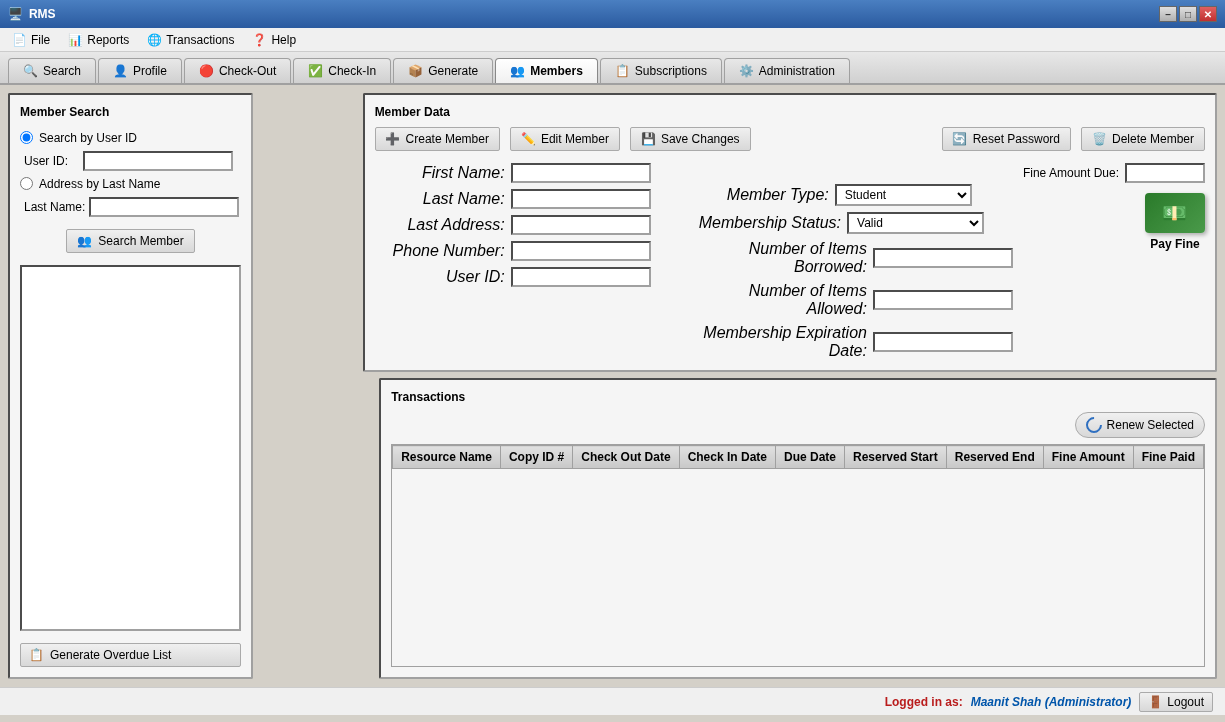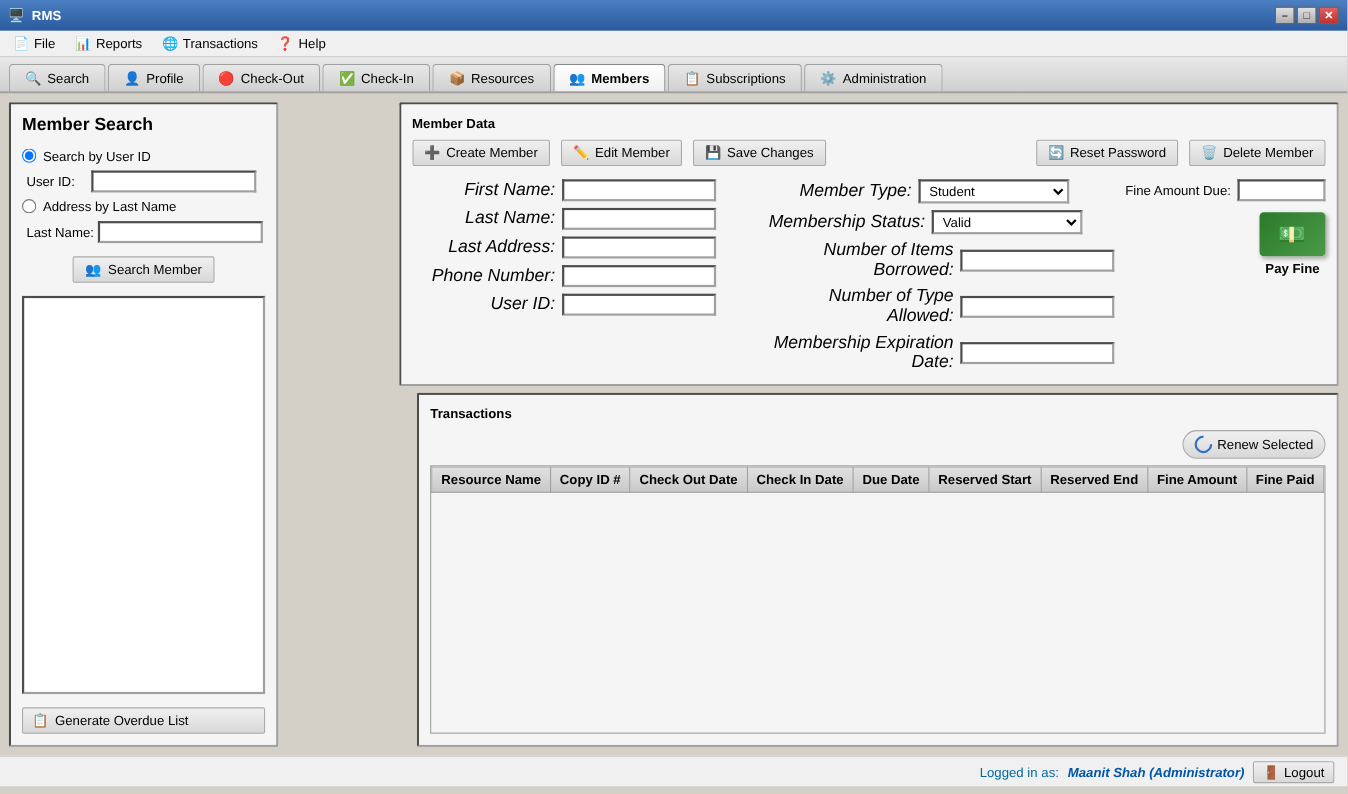--- a/index.html
+++ b/index.html
@@ -91,21 +91,21 @@
       min-width: 245px;
       background: #f5f5f5;
       border: 2px inset #a0a0a0;
       border-radius: 2px;
       padding: 10px;
       display: flex;
       flex-direction: column;
       gap: 8px;
     }
     .section-title {
-      font-size: 16px;
+      font-size: 12px;
       font-weight: bold;
       margin-bottom: 4px;
     }
     .radio-group { display: flex; flex-direction: column; gap: 6px; }
     .radio-row { display: flex; align-items: flex-start; gap: 6px; }
     .field-row { display: flex; align-items: center; gap: 4px; margin-left: 4px; }
     .field-label { font-size: 12px; min-width: 55px; }
     .text-input {
       border: 2px inset #a0a0a0;
       height: 20px;
@@ -264,21 +264,21 @@
       background: #f0f0f0;
       border-top: 1px solid #ccc;
       height: 28px;
       display: flex;
       align-items: center;
       justify-content: flex-end;
       padding: 0 12px;
       gap: 8px;
       font-size: 12px;
     }
-    .logged-in-text { color: #0369a1; }
+    .logged-in-text { color: #b91c1c; font-weight: bold; }
     .user-name { color: #0055aa; font-style: italic; font-weight: bold; }
     .logout-btn {
       display: flex;
       align-items: center;
       gap: 4px;
       cursor: pointer;
       padding: 2px 8px;
       background: linear-gradient(to bottom, #f0f0f0, #d8d8d8);
       border: 1px solid #aaa;
       border-radius: 2px;
@@ -358,21 +358,21 @@
   <div class="tab">
     <span>🔴</span>
     <span>Check-Out</span>
   </div>
   <div class="tab">
     <span>✅</span>
     <span>Check-In</span>
   </div>
   <div class="tab">
     <span>📦</span>
-    <span>Resources</span>
+    <span>Generate</span>
   </div>
   <div class="tab active">
     <span>👥</span>
     <span>Members</span>
   </div>
   <div class="tab">
     <span>📋</span>
     <span>Subscriptions</span>
   </div>
   <div class="tab">
@@ -466,21 +466,21 @@
           <div class="form-row">
             <span class="form-label">Phone Number:</span>
             <input type="text" class="form-input" style="">
           </div>
           <div class="form-row">
             <span class="form-label">User ID:</span>
             <input type="text" class="form-input" style="">
           </div>
         </div>
 
-        <div style="display: flex; flex-direction: column; gap: 6px; flex: 1;">
+        <div style="display: flex; flex-direction: column; gap: 6px; flex: 1; margin-top: 21px;">
           <div class="form-row">
             <span class="form-label">Member Type:</span>
             <select class="form-select">
               <option>Student</option>
               <option>Faculty</option>
               <option>Staff</option>
               <option>Guest</option>
             </select>
           </div>
           <div class="form-row">
@@ -489,21 +489,21 @@
               <option>Valid</option>
               <option>Expired</option>
               <option>Suspended</option>
             </select>
           </div>
           <div class="form-row">
             <span class="form-label">Number of Items Borrowed:</span>
             <input type="text" class="form-input" style="">
           </div>
           <div class="form-row">
-            <span class="form-label">Number of Type Allowed:</span>
+            <span class="form-label">Number of Items Allowed:</span>
             <input type="text" class="form-input" style="">
           </div>
           <div class="form-row">
             <span class="form-label">Membership Expiration Date:</span>
             <input type="text" class="form-input" style="">
           </div>
         </div>
 
         <div style="display: flex; flex-direction: column; align-items: flex-end; justify-content: flex-start; gap: 6px; min-width: 160px;">
           <div class="fine-row">

